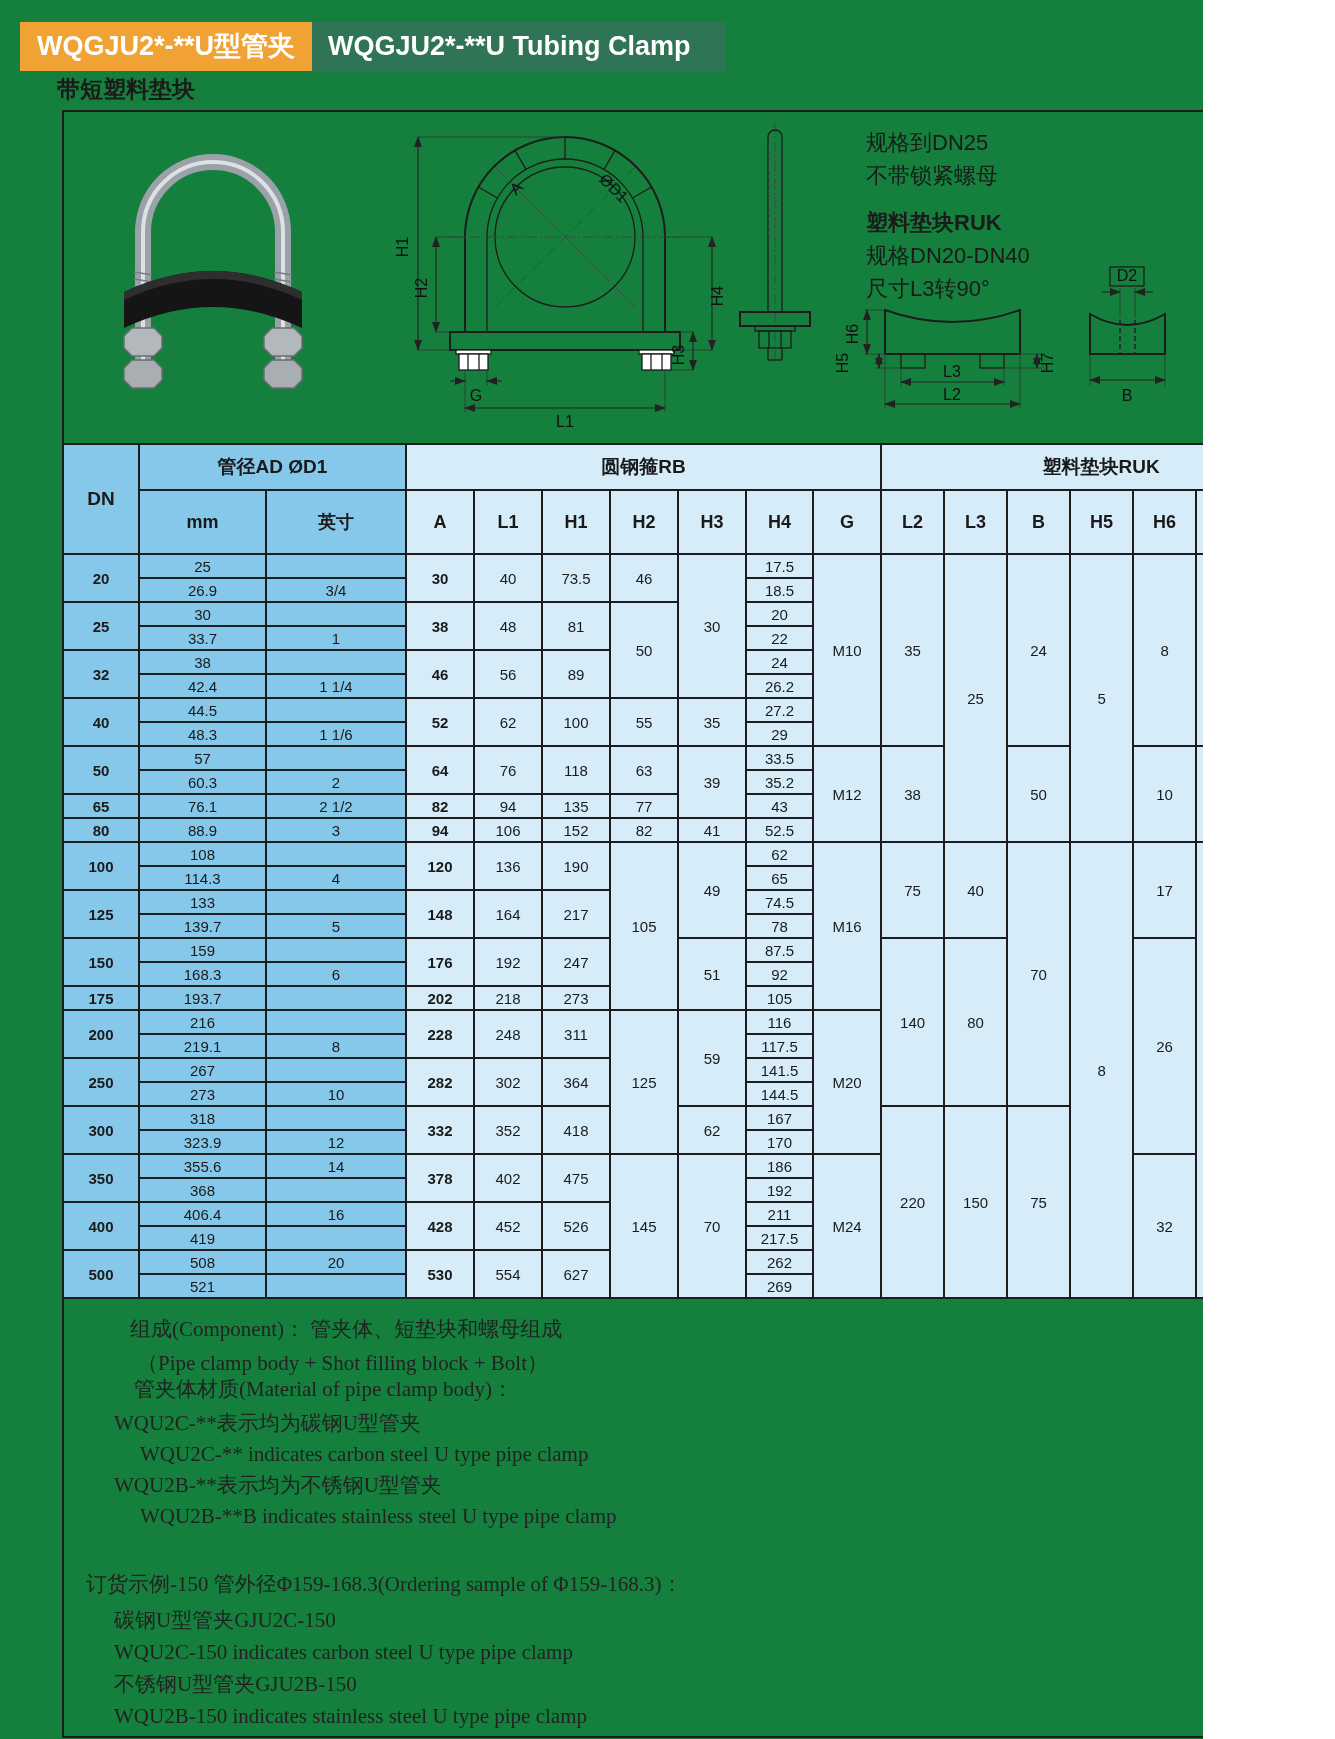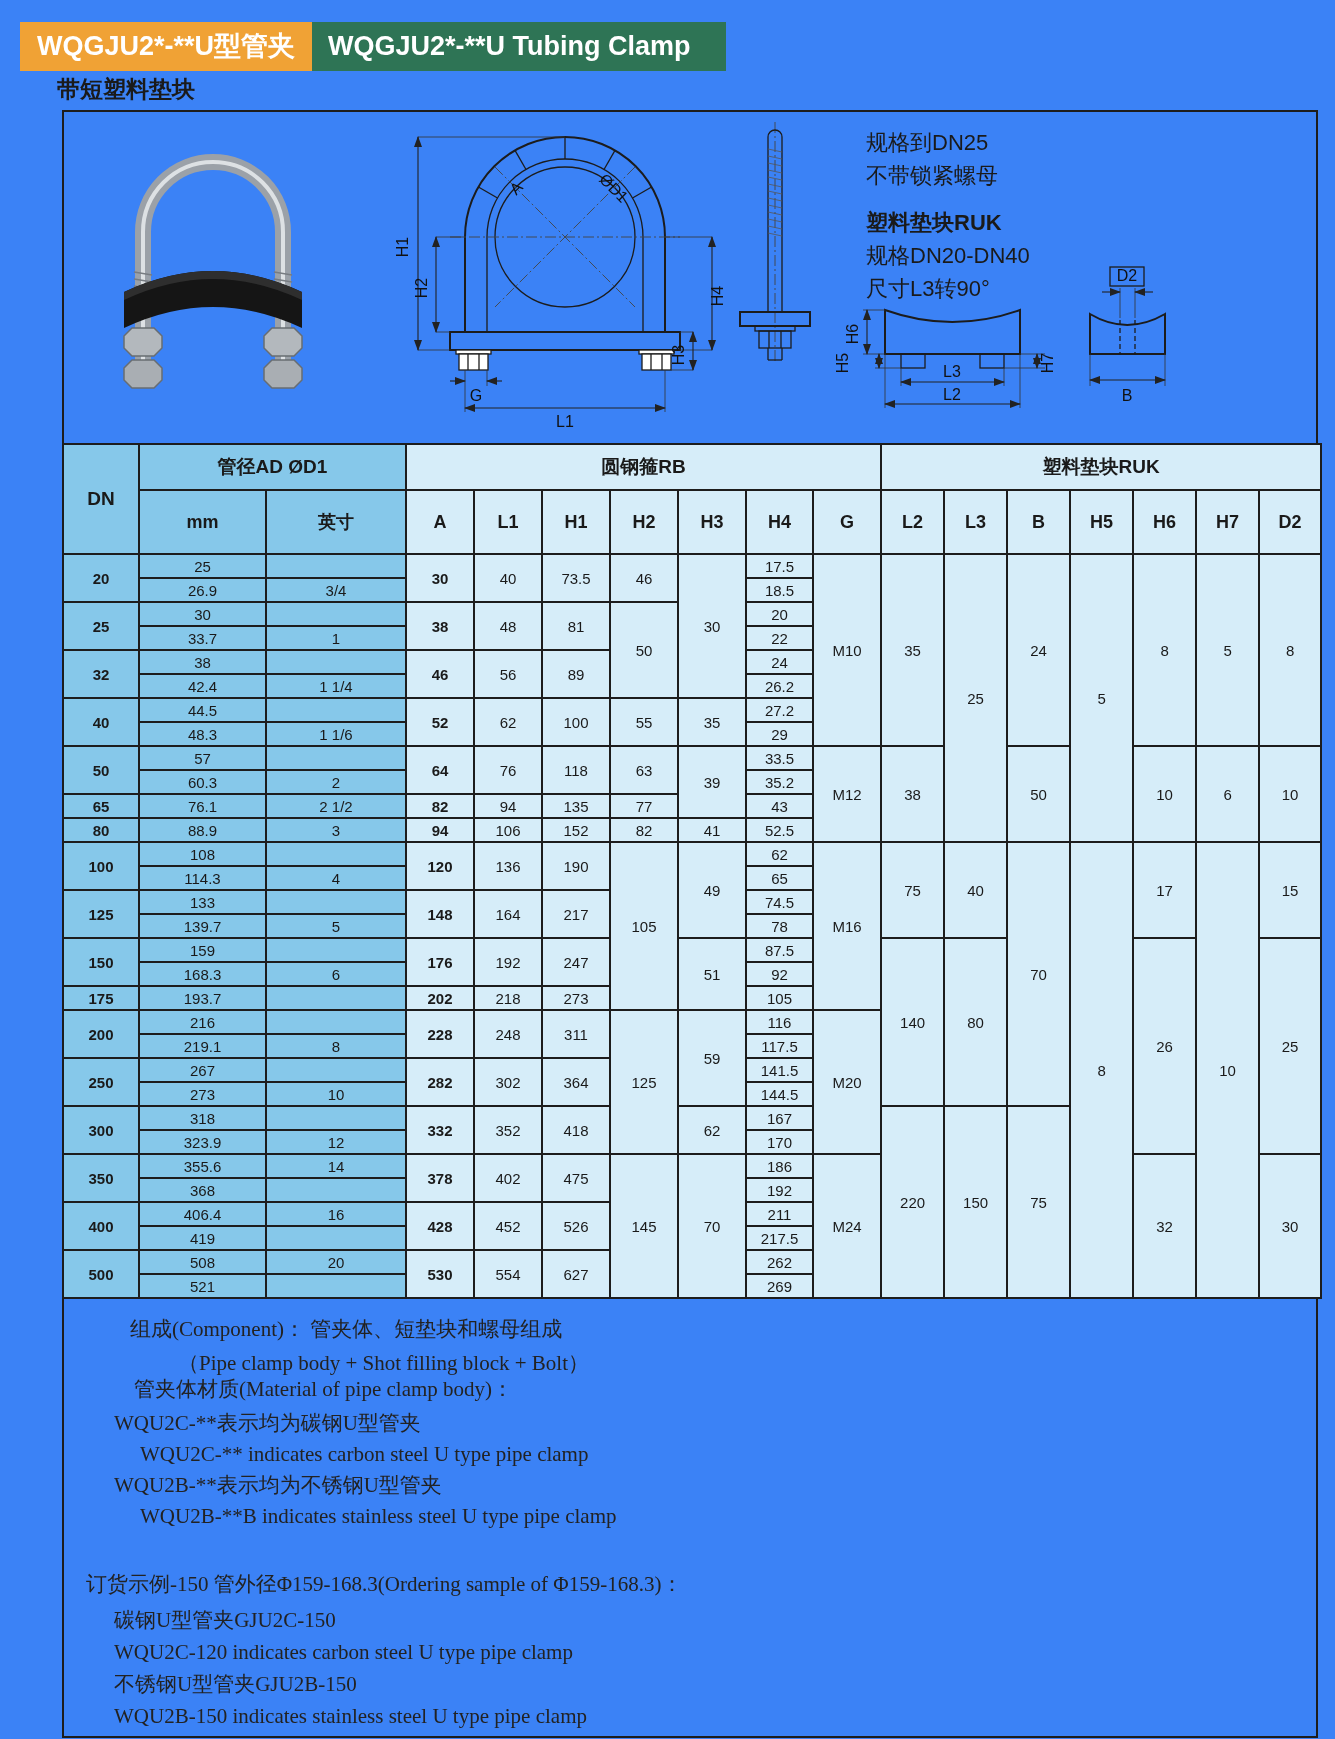--- a/index.html
+++ b/index.html
@@ -1,16 +1,16 @@
 <!DOCTYPE html>
 <html><head>
 <meta charset="utf-8">
 <style>
   html,body{margin:0;padding:0;background:#ffffff;}
-  .page{position:relative;width:1335px;height:1739px;background:#3b82f6;overflow:hidden;
+  .page{position:relative;width:1203px;height:1739px;background:#15803d;overflow:hidden;
         font-family:"Liberation Sans","DejaVu Sans",sans-serif;color:#1a1a1a;}
   .bar{position:absolute;top:22px;height:49px;line-height:49px;color:#fff;
        font-weight:bold;font-size:27px;white-space:nowrap;}
   .bar-zh{left:20px;width:292px;text-align:center;}
   .bar-en{left:312px;width:414px;padding-left:16px;box-sizing:border-box;}
   .subtitle{position:absolute;left:57px;top:74px;font-size:23px;font-weight:bold;}
   .frame{position:absolute;left:62px;top:110px;width:1252px;height:1624px;
          border:2px solid #1d1d1d;}
   .notes{position:absolute;left:866px;top:126px;width:330px;font-size:22px;line-height:33px;}
   
@@ -534,26 +534,26 @@
         <tr>
           <td class="dark">521</td>
           <td class="dark"></td>
           <td class="light">269</td>
         </tr>
       </tbody>
   </table>
 
   <div class="footer">
       <div style="padding-left: 68px; margin-top: 8px;">组成(Component)： 管夹体、短垫块和螺母组成</div>
-      <div style="padding-left: 116px; margin-top: 8px;">（Pipe clamp body + Shot filling block + Bolt）</div>
+      <div style="padding-left: 75px; margin-top: 8px;">（Pipe clamp body + Shot filling block + Bolt）</div>
       <div style="padding-left: 72px; margin-top: 0;">管夹体材质(Material of pipe clamp body)：</div>
       <div style="padding-left: 52px; margin-top: 8px;">WQU2C-**表示均为碳钢U型管夹</div>
       <div style="padding-left: 78px; margin-top: 5px;">WQU2C-** indicates carbon steel U type pipe clamp</div>
       <div style="padding-left: 52px; margin-top: 5px;">WQU2B-**表示均为不锈钢U型管夹</div>
       <div style="padding-left: 78px; margin-top: 5px;">WQU2B-**B indicates stainless steel U type pipe clamp</div>
       <div style="padding-left: 24px; margin-top: 42px;">订货示例-150 管外径Φ159-168.3(Ordering sample of Φ159-168.3)：</div>
       <div style="padding-left: 52px; margin-top: 10px;">碳钢U型管夹GJU2C-150</div>
-      <div style="padding-left: 52px; margin-top: 6px;">WQU2C-120 indicates carbon steel U type pipe clamp</div>
+      <div style="padding-left: 52px; margin-top: 6px;">WQU2C-150 indicates carbon steel U type pipe clamp</div>
       <div style="padding-left: 52px; margin-top: 6px;">不锈钢U型管夹GJU2B-150</div>
       <div style="padding-left: 52px; margin-top: 6px;">WQU2B-150 indicates stainless steel U type pipe clamp</div>
     </div>
 
 </div>
 
 </body></html>

